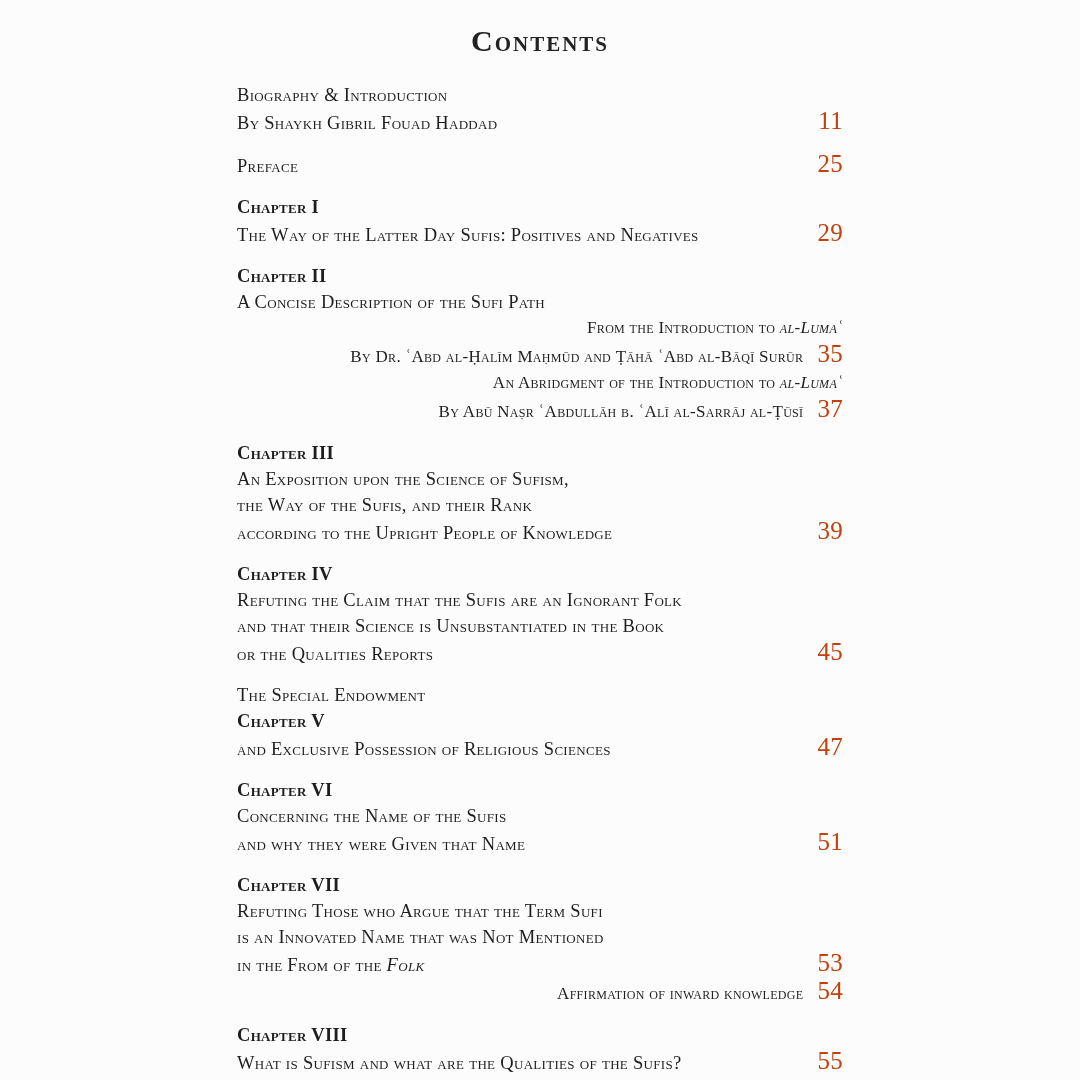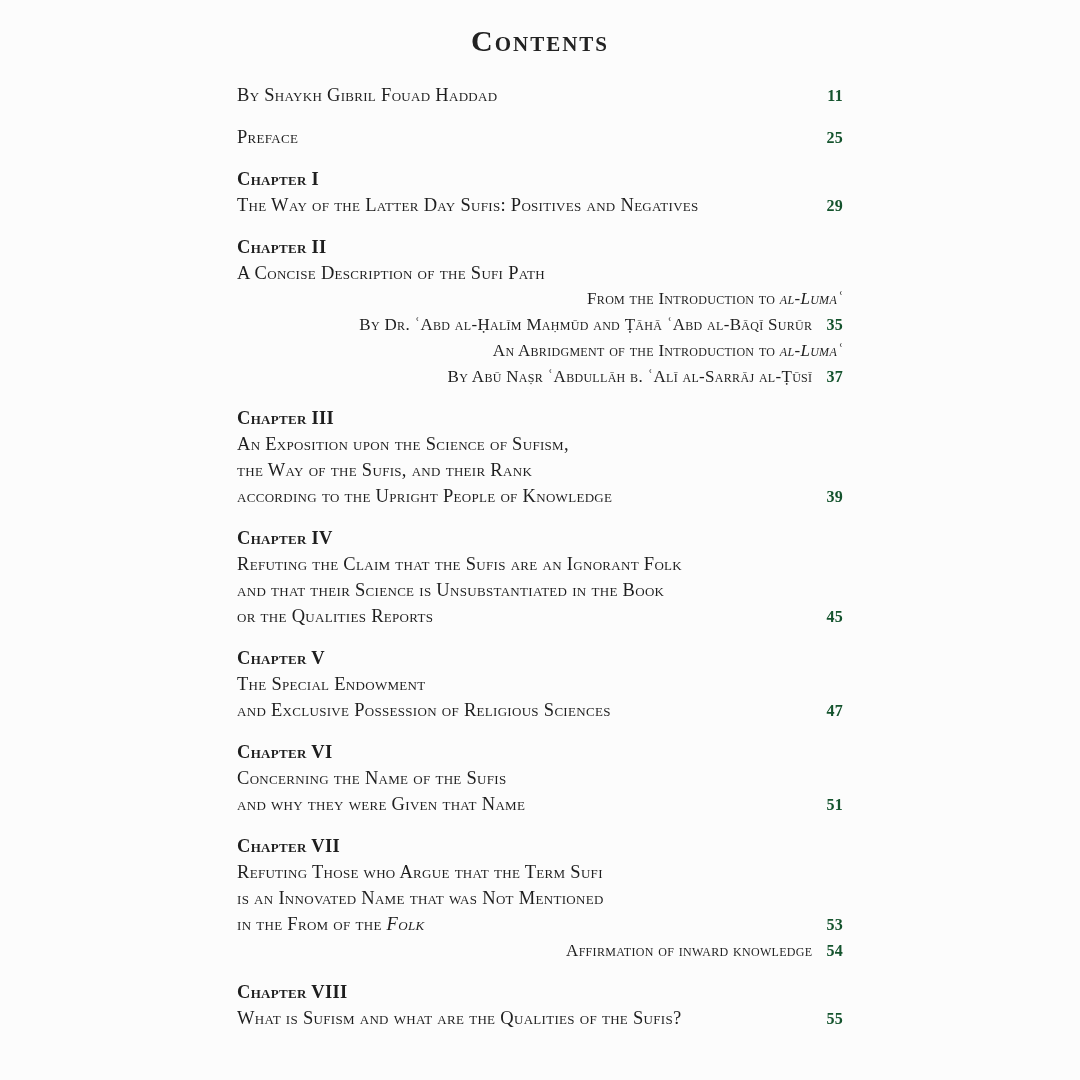--- a/index.html
+++ b/index.html
@@ -34,34 +34,36 @@
     letter-spacing: 0.3px;
   }
   .line .line-text { white-space: nowrap; }
   .line.chapter .line-text { font-weight: bold; }
   .line.sub .line-text, .line.author .line-text { font-size: 17px; }
   .line.sub, .line.author { padding-left: 78px; justify-content: flex-end; }
   .line.author .line-text { }
   .em { font-style: italic; }
   .page-num {
     font-variant: normal;
-    font-size: 16px;
+    font-size: 25px;
     padding-left: 14px;
     white-space: nowrap;
-    color: #14532d;
-    font-weight: bold;
+    color: #c2410c;
   }
 </style>
 </head>
 <body>
 
 <div class="page">
   <h1 class="title">Contents</h1>
   <div class="entries" id="entries">
       <div class="entry">
+        <div class="line text">
+          <span class="line-text"><span>Biography &amp; Introduction</span></span>
+        </div>
         <div class="line text">
           <span class="line-text"><span>By Shaykh Gibril Fouad Haddad</span></span>
           <span class="page-num">11</span>
         </div>
       </div>
       <div class="entry">
         <div class="line text">
           <span class="line-text"><span>Preface</span></span>
           <span class="page-num">25</span>
         </div>
@@ -121,25 +123,25 @@
         </div>
         <div class="line text">
           <span class="line-text"><span>and that their Science is Unsubstantiated in the Book</span></span>
         </div>
         <div class="line text">
           <span class="line-text"><span>or the Qualities Reports</span></span>
           <span class="page-num">45</span>
         </div>
       </div>
       <div class="entry">
+        <div class="line text">
+          <span class="line-text"><span>The Special Endowment</span></span>
+        </div>
         <div class="line chapter">
           <span class="line-text"><span>Chapter V</span></span>
-        </div>
-        <div class="line text">
-          <span class="line-text"><span>The Special Endowment</span></span>
         </div>
         <div class="line text">
           <span class="line-text"><span>and Exclusive Possession of Religious Sciences</span></span>
           <span class="page-num">47</span>
         </div>
       </div>
       <div class="entry">
         <div class="line chapter">
           <span class="line-text"><span>Chapter VI</span></span>
         </div>

